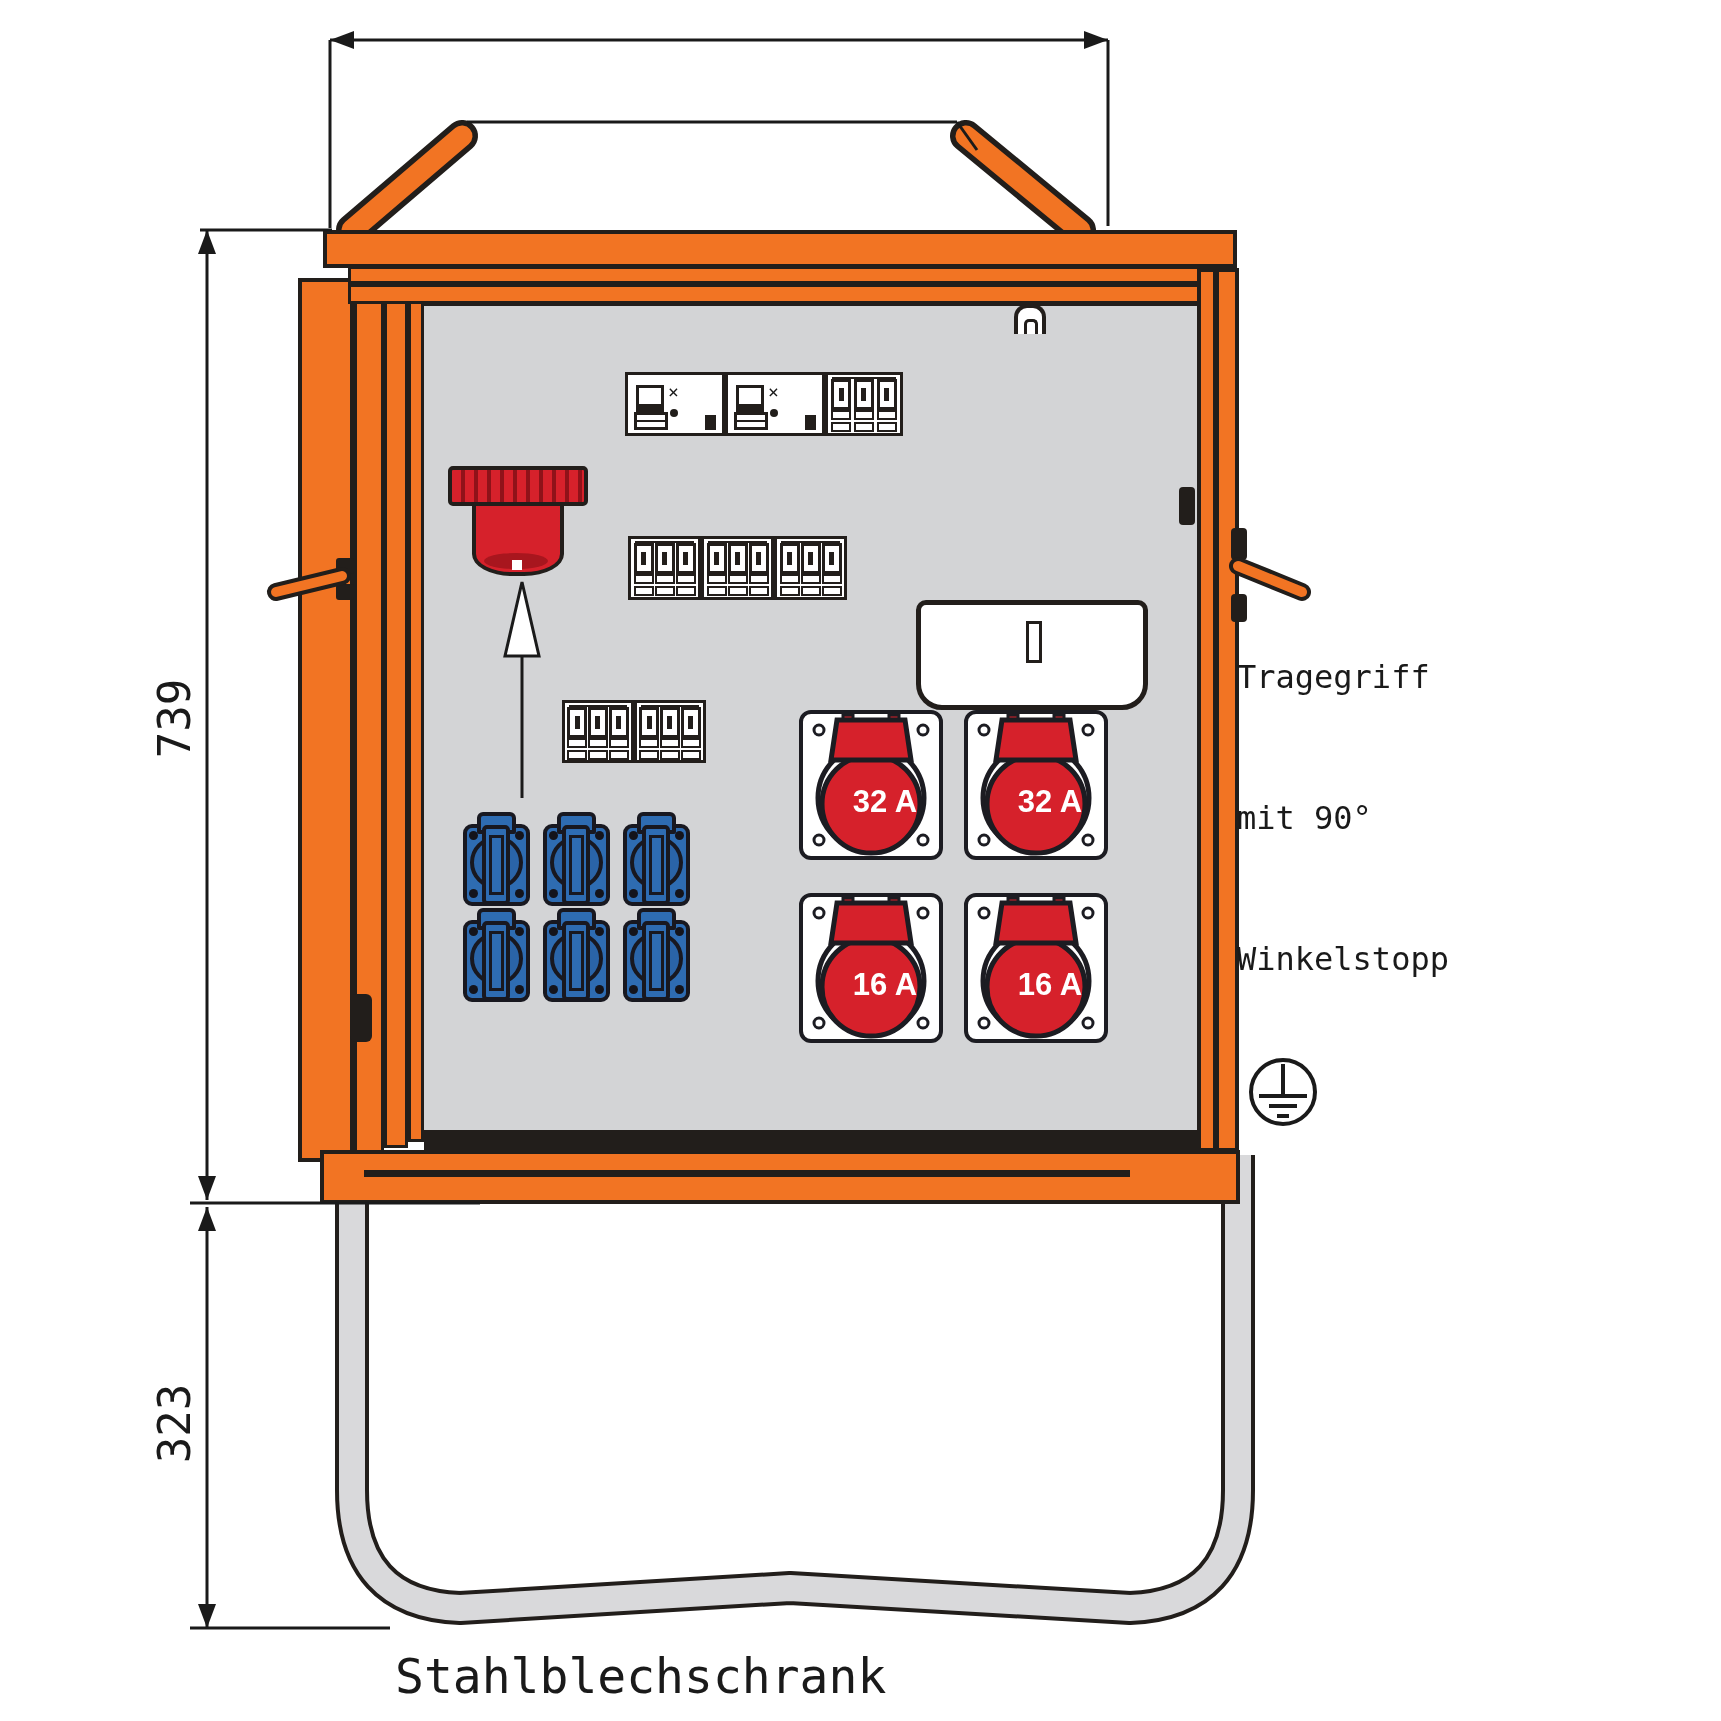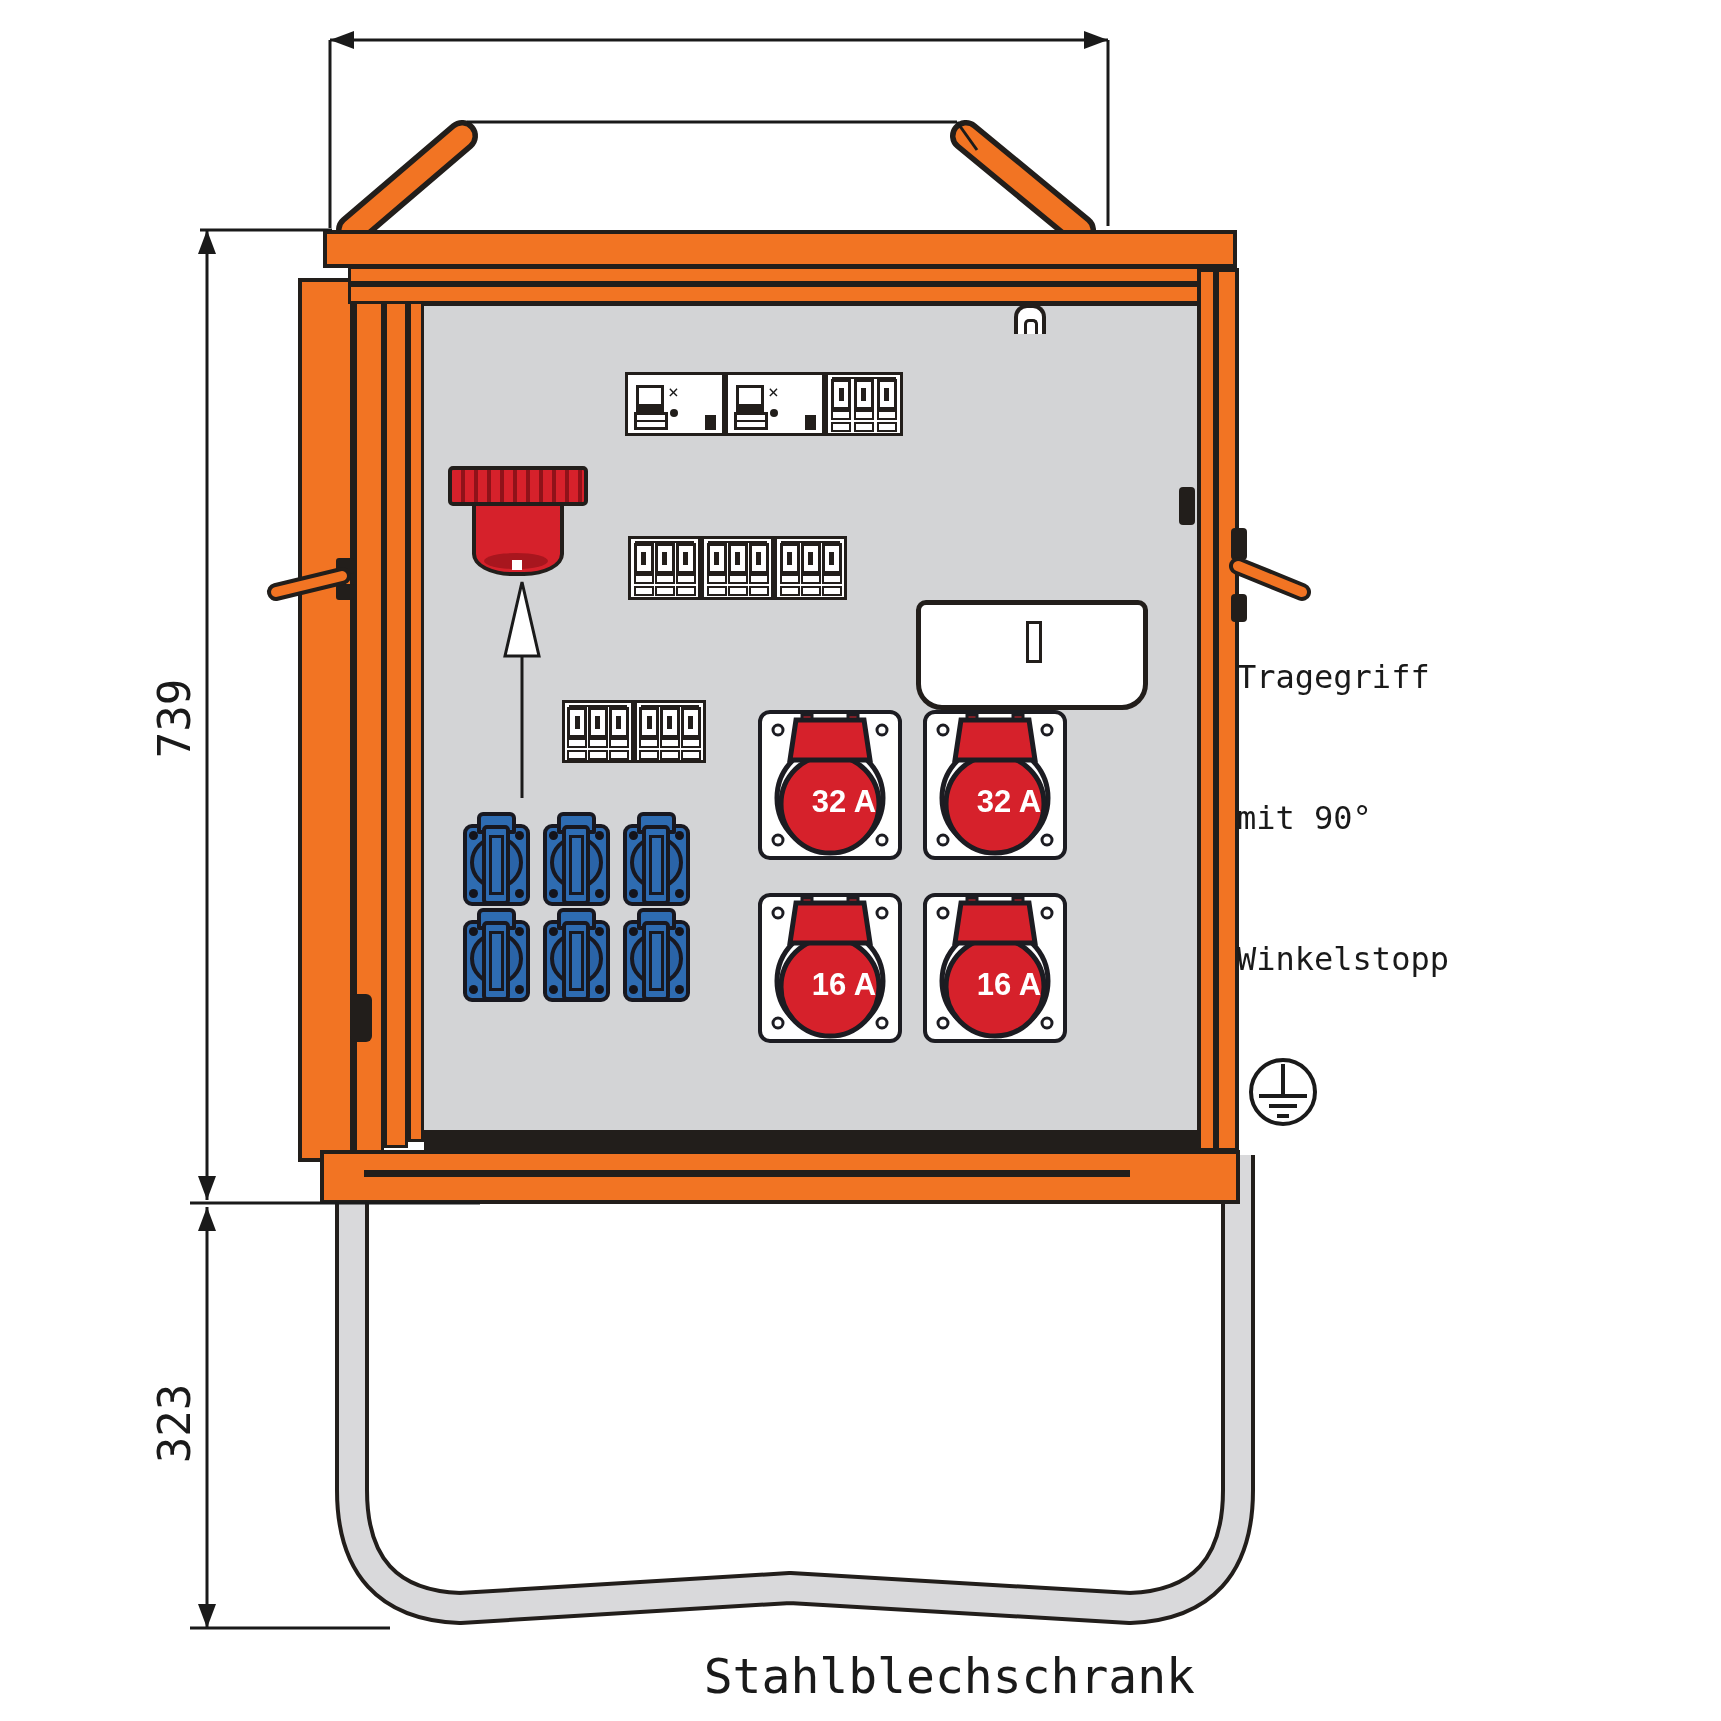--- a/index.html
+++ b/index.html
@@ -25,21 +25,21 @@
   .latchDoor{left:350px;top:994px;width:22px;height:48px;background:#221e1b;border-radius:6px;}
   .latchPanel{left:1179px;top:487px;width:16px;height:38px;background:#221e1b;border-radius:4px;}
   
   .t{position:absolute;white-space:pre;}
   .dimW{left:530px;top:0px;width:380px;text-align:center;font-size:46px;}
   .crane{left:420px;top:64px;width:580px;text-align:center;font-size:44px;}
   .dimH{left:104px;top:693px;width:140px;text-align:center;font-size:44px;transform:rotate(-90deg);}
   .dimS{left:104px;top:1398px;width:140px;text-align:center;font-size:44px;transform:rotate(-90deg);}
   .handleNote{left:1237px;top:560px;font-size:32px;line-height:47px;}
   .depthNote{left:1288px;top:1168px;font-size:40px;}
-  .bottomLabel{left:395px;top:1648px;width:800px;text-align:right;font-size:48px;}
+  .bottomLabel{left:395px;top:1648px;width:800px;text-align:left;font-size:48px;}
   
   .inlet{left:444px;top:325px;width:140px;height:138px;background:#fff;border:4px solid #221e1b;}
   .iscrew{position:absolute;width:13px;height:13px;border:3px solid #221e1b;border-radius:50%;
           background:linear-gradient(135deg,transparent 42%,#221e1b 42%,#221e1b 58%,transparent 58%);}
   .inlet .s1{left:6px;top:6px}.inlet .s2{left:115px;top:6px}.inlet .s3{left:6px;top:113px}.inlet .s4{left:115px;top:113px}
   .inletLabel{position:absolute;left:0;top:60px;width:100%;text-align:center;font-size:36px;}
   .collar{left:448px;top:466px;width:132px;height:32px;border:4px solid #221e1b;border-radius:5px;
           background:repeating-linear-gradient(90deg,#d6212b 0 9px,#8f1219 9px 13px);}
   .cyl{left:472px;top:502px;width:84px;height:66px;background:#d6212b;border:4px solid #221e1b;border-radius:0 0 40px 40px / 0 0 22px 22px;}
   .cyl i{position:absolute;left:8px;bottom:3px;width:64px;height:16px;background:#a8161e;border-radius:50%;display:block;}
@@ -73,21 +73,21 @@
   
   .schuko{position:absolute;width:67px;height:94px;}
   .sk-plate{position:absolute;left:0;top:12px;width:59px;height:74px;background:#2e6cb2;border:4px solid #181820;border-radius:9px;}
   .sk-circle{position:absolute;left:7px;top:24px;width:45px;height:45px;border:4px solid #181820;border-radius:50%;background:#2a64a8;}
   .sk-screw{position:absolute;width:9px;height:9px;border-radius:50%;background:#14141b;}
   .sk1{left:6px;top:19px}.sk2{left:52px;top:19px}.sk3{left:6px;top:77px}.sk4{left:52px;top:77px}
   .sk-cap{position:absolute;left:14px;top:0;width:31px;height:14px;background:#2e6cb2;border:4px solid #181820;border-radius:6px 6px 2px 2px;}
   .sk-lid{position:absolute;left:19px;top:13px;width:20px;height:72px;background:#2e6cb2;border:4px solid #181820;border-radius:5px;}
   .sk-lid i{position:absolute;left:3px;top:6px;width:9px;height:54px;border:3px solid #181820;display:block;}
   
-  .cee{position:absolute;width:172px;height:150px;}
+  .cee{position:absolute;width:172px;height:150px;margin-left:41px;}
   .cee-label{position:absolute;left:0;top:74px;width:100%;text-align:center;
              font-family:"Liberation Sans",sans-serif;font-weight:bold;font-size:31px;color:#fff;z-index:5;}
 </style>
 </head>
 <body>
 
 <div class="canvas">
 
   <svg class="layer" width="1721" height="1721">
     <g>

